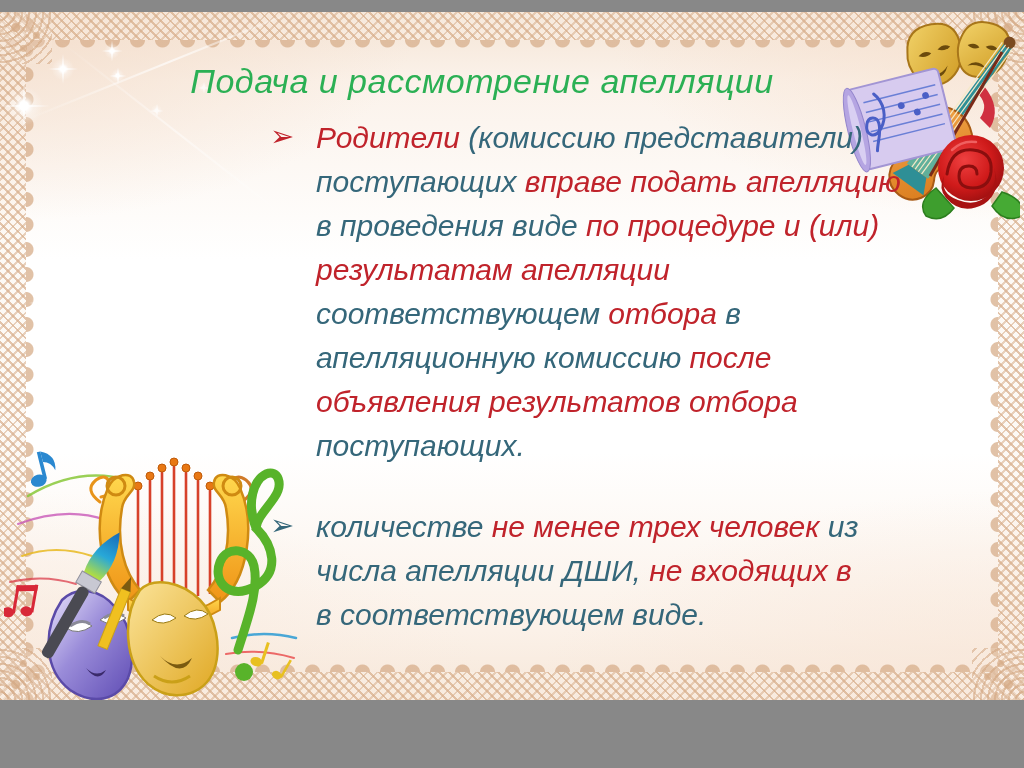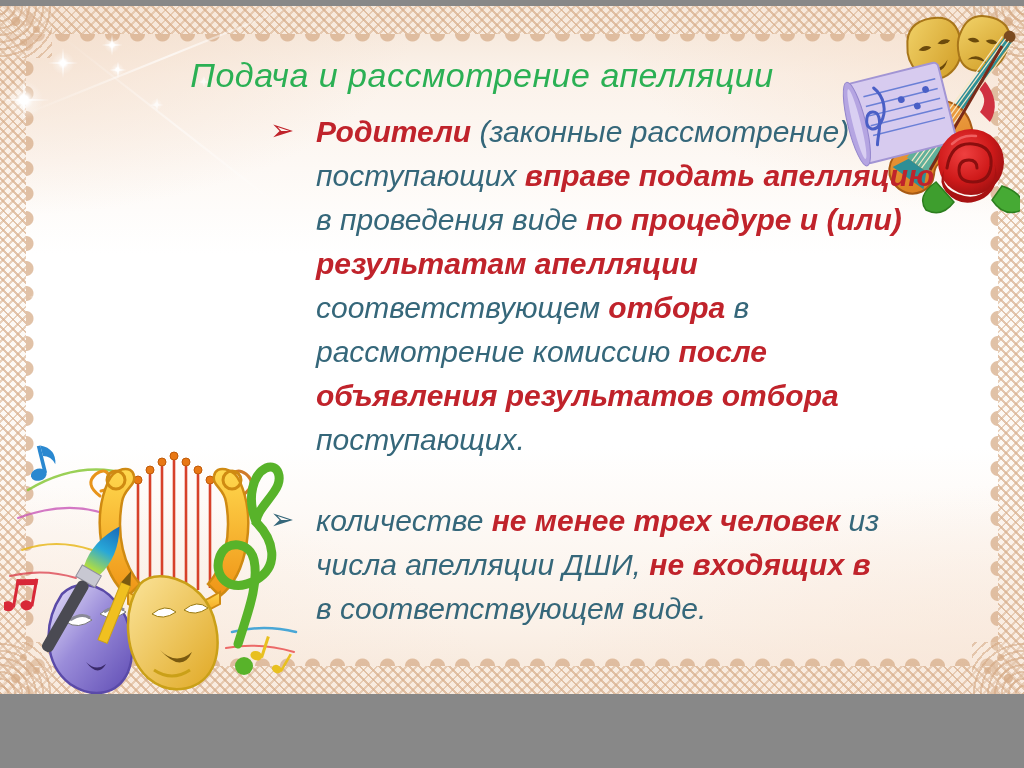--- a/index.html
+++ b/index.html
@@ -1,19 +1,19 @@
 <!DOCTYPE html>
 <html lang="ru"><head>
 <meta charset="utf-8">
 <style>
   html,body{margin:0;padding:0;background:#888;}
   .slide{
     position:relative;
     width:1024px;height:688px;
-    margin:6px auto;
+    margin:12px auto;
     overflow:hidden;
     font-family:"Liberation Sans","DejaVu Sans",sans-serif;
     background:
       radial-gradient(ellipse 600px 300px at 0% 0%, rgba(244,222,204,.9), transparent 70%),
       radial-gradient(ellipse 600px 300px at 100% 0%, rgba(246,224,206,.85), transparent 70%),
       radial-gradient(ellipse 700px 300px at 100% 100%, rgba(248,230,216,.8), transparent 70%),
       radial-gradient(ellipse 700px 300px at 0% 100%, rgba(248,232,219,.8), transparent 70%),
       linear-gradient(180deg,#f4e4d5 0%,#fbf2ea 10%,#ffffff 36%,#ffffff 64%,#fbf1e8 90%,#f6e7d9 100%);
   }
   :root{
@@ -71,21 +71,21 @@
   }
   
   .content{position:absolute;z-index:4;left:270px;top:104px;width:700px;}
   .bullet{position:relative;padding-left:46px;}
   .bullet + .bullet{margin-top:37px;}
   .marker{position:absolute;left:0;top:3px;font-size:29px;font-style:normal;}
   .marker.red{color:var(--red);}
   .marker.teal{color:var(--teal);}
   .line{font-size:30px;font-style:italic;line-height:44px;white-space:nowrap;}
   .line .teal{color:var(--teal);}
-  .line .red{color:var(--red);font-weight:bold;}
+  .line .red{color:var(--red);}
   
   .deco{position:absolute;z-index:3;pointer-events:none;}
   .deco-tr{top:4px;right:4px;}
   .deco-bl{left:4px;bottom:0;}
 </style>
 </head>
 <body>
 
 <div class="slide">
 
@@ -107,26 +107,26 @@
   <div class="sparkle" style="left:30px;top:285px;width:12px;height:12px;opacity:.6;"></div>
   <div class="streak" style="left:18px;top:110px;width:330px;transform:rotate(-22deg);"></div>
   <div class="streak" style="left:60px;top:28px;width:300px;transform:rotate(38deg);opacity:.7;"></div>
 
   <div class="title">Подача и рассмотрение апелляции</div>
 
   <div class="content">
     <div class="bullet">
       <span class="marker red">➢</span>
       <div class="lines">
-          <div class="line"><span class="red">Родители </span><span class="teal">(законные рассмотрение)</span></div>
+          <div class="line"><span class="red">Родители </span><span class="teal">(комиссию представители)</span></div>
           <div class="line"><span class="teal">поступающих </span><span class="red">вправе подать апелляцию</span></div>
           <div class="line"><span class="teal">в проведения виде </span><span class="red">по процедуре и (или)</span></div>
           <div class="line"><span class="red">результатам апелляции</span></div>
           <div class="line"><span class="teal">соответствующем </span><span class="red">отбора</span><span class="teal"> в</span></div>
-          <div class="line"><span class="teal">рассмотрение комиссию </span><span class="red">после</span></div>
+          <div class="line"><span class="teal">апелляционную комиссию </span><span class="red">после</span></div>
           <div class="line"><span class="red">объявления результатов отбора</span></div>
           <div class="line"><span class="teal">поступающих.</span></div>
         </div>
     </div>
     <div class="bullet">
       <span class="marker teal">➢</span>
       <div class="lines">
           <div class="line"><span class="teal">количестве </span><span class="red">не менее трех человек</span><span class="teal"> из</span></div>
           <div class="line"><span class="teal">числа апелляции ДШИ, </span><span class="red">не входящих в</span></div>
           <div class="line"><span class="teal">в соответствующем виде.</span></div>

